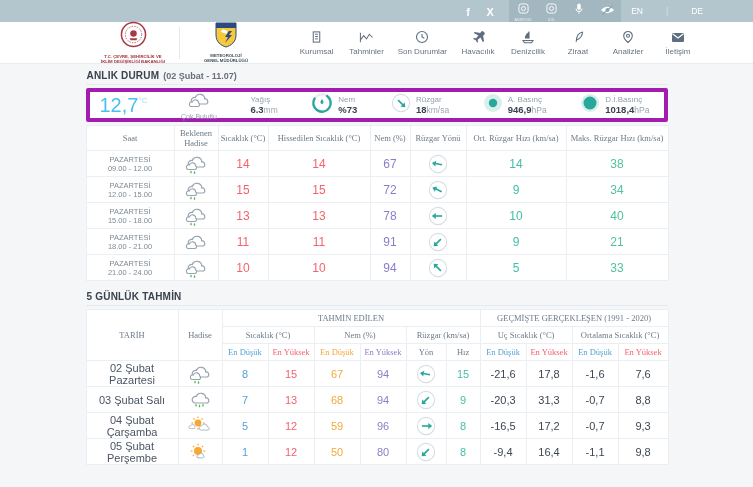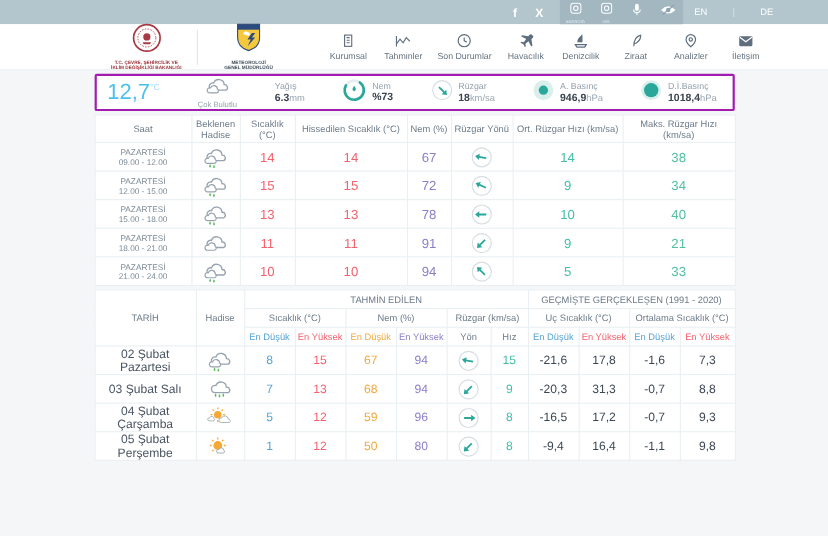--- a/index.html
+++ b/index.html
@@ -31,37 +31,37 @@
   .nav-item .nav-label { font-size:8px; color:#66737f; margin-top:2px; white-space:nowrap; }
 
   
   .main { width:582px; margin:0 auto; }
   .sec-title { display:flex; align-items:baseline; gap:4px; padding:4px 1px 3px; border-bottom:1px solid #e4eaee; }
   .sec-title .t { font-size:10px; font-weight:bold; color:#39424e; letter-spacing:.2px; }
   .sec-title .s { font-size:9px; color:#39424e; font-weight:bold; opacity:.75; }
   .mt1 { margin-top:2px; } .mt2 { margin-top:6px; }
 
   
-  .card { background:#fff; border:2px solid #a21caf; border-radius:2px; margin-top:3px; height:34px;
+  .card { background:#fff; border:4px solid #a21caf; border-radius:2px; margin-top:3px; height:34px;
           display:flex; align-items:center; justify-content:space-between; padding:0 14px 0 10px;gap:28px; }
   .temp-wrap { display:flex; align-items:flex-start; }
   .temp-val { font-size:20px; color:#4cc0ec; line-height:22px; }
   .temp-unit { font-size:8px; color:#9edef4; margin-top:2px; }
   .cond { display:flex; flex-direction:column; align-items:center; }
   .cond-label { font-size:7px; color:#94a1ac; margin-top:0px; }
   .metric { display:flex; align-items:center; gap:5px; }
   .metric .txt { display:flex; flex-direction:column; line-height:10px; }
   .metric .lbl { font-size:8px; color:#94a1ac; }
   .metric .val { font-size:9.5px; font-weight:bold; color:#39424e; }
   .metric .val .unit { font-weight:normal; color:#9aa7b2; font-size:8.5px; }
 
   
   table { width:582px; border-collapse:collapse; table-layout:fixed; background:#fff; margin-top:3px; }
   th, td { border:1px solid #e9eff2; text-align:center; vertical-align:middle; }
-  th { font-size:8.5px; font-weight:normal; color:#6d7b89; padding:2px 1px; white-space:pre-line; }
+  th { font-size:8.5px; font-weight:normal; color:#6d7b89; padding:2px 1px; white-space:pre-line;font-family:Liberation Serif, serif; }
   thead tr { height:25px; }
   .hourly tbody tr { height:26px; }
   .daily thead tr { height:17px; }
   .daily tbody tr { height:26px; }
   td { font-size:12px; }
   .saat { font-size:7.5px; color:#7c8a95; line-height:9px; display:block; }
   .tarih { font-size:8.5px; color:#4a5563; }
   .c-red  { color:#f4626e; }
   .c-blue { color:#55a3d6; }
   .c-purple { color:#8d7dc9; }
@@ -225,20 +225,24 @@
             <path d="M1.5 1.8 L7 6 L12.5 1.8" fill="none" stroke="#fff" stroke-width="1.1"></path>
           </svg>
         </span>
       <span class="nav-label">İletişim</span>
     </div>
   </div>
 </div>
 
 <div class="main">
 
+  <div class="sec-title mt1">
+    <span class="t">ANLIK DURUM</span>
+    <span class="s">(02 Şubat - 11.07)</span>
+  </div>
   <div class="card">
     <div class="temp-wrap">
       <span class="temp-val">12,7</span>
       <span class="temp-unit">°C</span>
     </div>
     <div class="cond">
       <span><svg width="24" height="18" viewBox="0 0 22 18">
             <path d="M18.5 13H6.5a3.3 3.3 0 1 1 .8-6.5A4.9 4.9 0 0 1 16.8 8 2.7 2.7 0 0 1 18.5 13z" fill="#fff" stroke="#97a3ae" stroke-width="1.2"></path>
             <path d="M9.5 15.5H3.8a2.3 2.3 0 1 1 .5-4.5 3.3 3.3 0 0 1 6.4 1 1.9 1.9 0 0 1-1.2 3.5z" fill="#fff" stroke="#97a3ae" stroke-width="1.1"></path>
           </svg></span>
@@ -475,20 +479,23 @@
                 </g>
               </svg>
             </span>
           </td>
         <td class="c-teal">5</td>
           <td class="c-green">33</td>
       </tr>
     </tbody>
   </table>
 
+  <div class="sec-title mt2">
+    <span class="t">5 GÜNLÜK TAHMİN</span>
+  </div>
   <table class="daily">
     <colgroup>
         <col style="width:92px">
         <col style="width:44px">
         <col style="width:46px">
         <col style="width:46px">
         <col style="width:46px">
         <col style="width:46px">
         <col style="width:40px">
         <col style="width:34px">
@@ -549,21 +556,21 @@
                   <line x1="6.5" y1="11" x2="14" y2="11" stroke="#2aa79b" stroke-width="1.8"></line>
                   <polygon points="13.5,7.8 17.8,11 13.5,14.2" fill="#2aa79b"></polygon>
                 </g>
               </svg>
             </span>
           </td>
         <td class="c-teal hz">15</td>
         <td class="c-dark">-21,6</td>
           <td class="c-dark">17,8</td>
         <td class="c-dark">-1,6</td>
-          <td class="c-dark">7,3</td>
+          <td class="c-dark">7,6</td>
       </tr>
       <tr>
         <td class="tarih">03 Şubat Salı</td>
         <td>
             <span class="ico-cell">
               <svg width="24" height="20" viewBox="0 0 22 20">
                 <path d="M18.5 13H6.5a3.3 3.3 0 1 1 .8-6.5A4.9 4.9 0 0 1 16.8 8 2.7 2.7 0 0 1 18.5 13z" fill="#fff" stroke="#97a3ae" stroke-width="1.2"></path>
                 <path d="M7 13.6 c1.1 1.7 1.1 2.6 0 3.2 c-1.1 -.6 -1.1 -1.5 0 -3.2z" fill="#5cb85c"></path>
                 <path d="M10.5 14.2 c1.1 1.7 1.1 2.6 0 3.2 c-1.1 -.6 -1.1 -1.5 0 -3.2z" fill="#5cb85c"></path>
                 <path d="M14 13.6 c1.1 1.7 1.1 2.6 0 3.2 c-1.1 -.6 -1.1 -1.5 0 -3.2z" fill="#5cb85c"></path>

